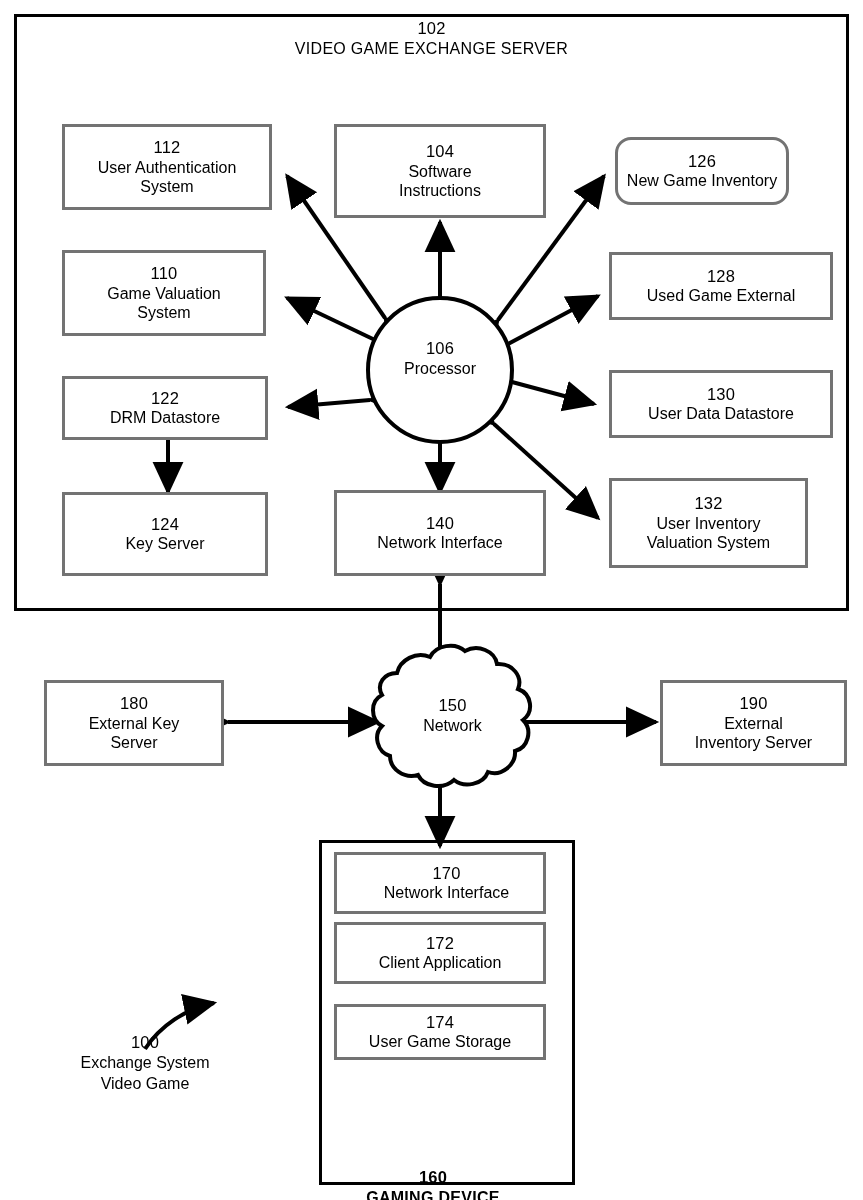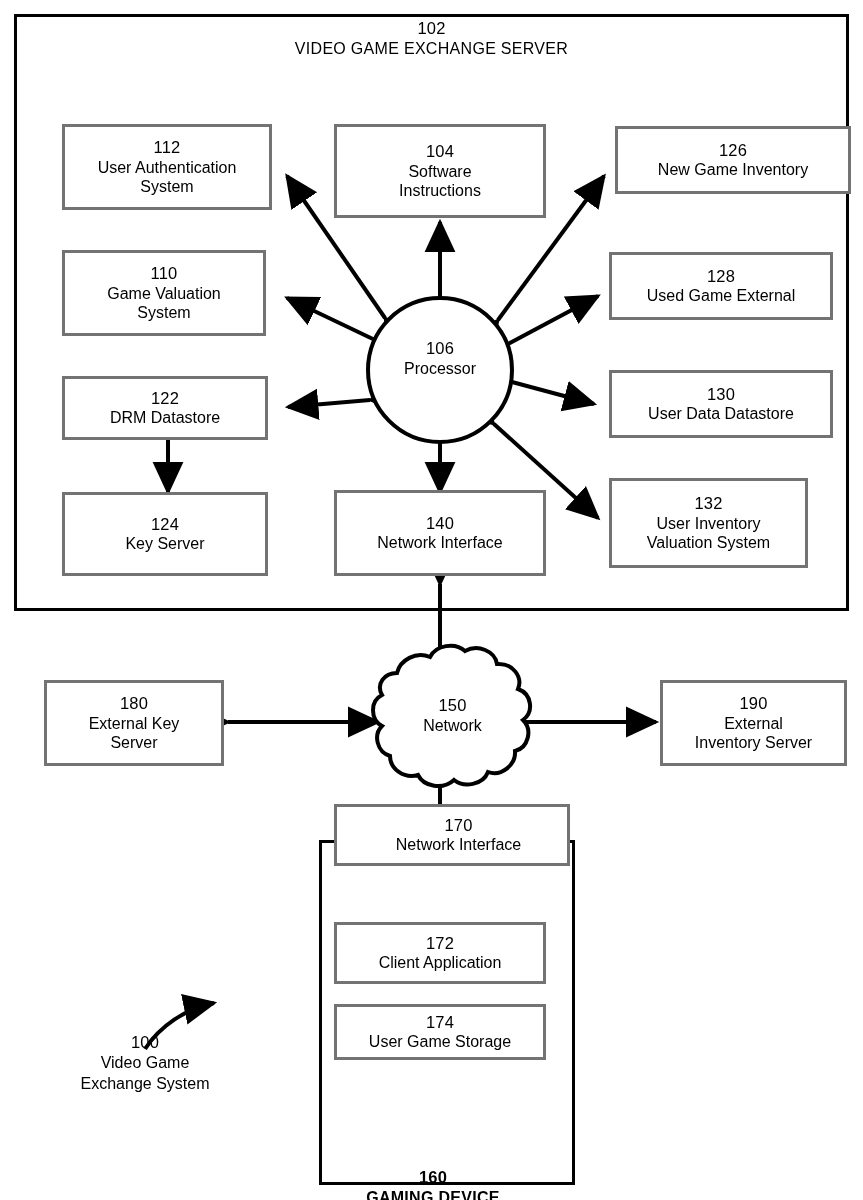--- a/index.html
+++ b/index.html
@@ -164,21 +164,21 @@
     <div class="lbl">User Authentication</div>
     <div class="lbl">System</div>
   </div>
 
   <div class="box" style="left:334px; top:124px; width:212px; height:94px;">
     <div class="num">104</div>
     <div class="lbl">Software</div>
     <div class="lbl">Instructions</div>
   </div>
 
-  <div class="box" style="left:615px; top:126px; width:236px; height:68px;">
+  <div class="box" style="left:615px; top:137px; width:174px; height:68px;border-radius:16px;">
     <div class="num">126</div>
     <div class="lbl">New Game Inventory</div>
   </div>
 
   <div class="box" style="left:62px; top:250px; width:204px; height:86px;">
     <div class="num">110</div>
     <div class="lbl">Game Valuation</div>
     <div class="lbl">System</div>
   </div>
 
@@ -225,21 +225,21 @@
   </div>
 
   <div class="box" style="left:660px; top:680px; width:187px; height:86px;">
     <div class="num">190</div>
     <div class="lbl">External</div>
     <div class="lbl">Inventory Server</div>
   </div>
 
   <div class="outer-box" style="left:319px; top:840px; width:256px; height:345px;"></div>
 
-  <div class="box" style="left:334px; top:804px; width:236px; height:62px;padding-left:13px;">
+  <div class="box" style="left:334px; top:852px; width:212px; height:62px;padding-left:13px;">
     <div class="num">170</div>
     <div class="lbl">Network Interface</div>
   </div>
 
   <div class="box" style="left:334px; top:922px; width:212px; height:62px;">
     <div class="num">172</div>
     <div class="lbl">Client Application</div>
   </div>
 
   <div class="box" style="left:334px; top:1004px; width:212px; height:56px;">
@@ -247,17 +247,17 @@
     <div class="lbl">User Game Storage</div>
   </div>
 
   <div class="device-title" style="left:319px; top:1167px; width:228px;font-weight:bold;">
     <div class="num">160</div>
     <div class="lbl">GAMING DEVICE</div>
   </div>
 
   <div class="sys-label" style="left:30px; top:1032px; width:230px;">
     <div class="num">100</div>
+    <div class="lbl">Exchange System</div>
     <div class="lbl">Video Game</div>
-    <div class="lbl">Exchange System</div>
   </div>
 
 </div>
 
 </body></html>

